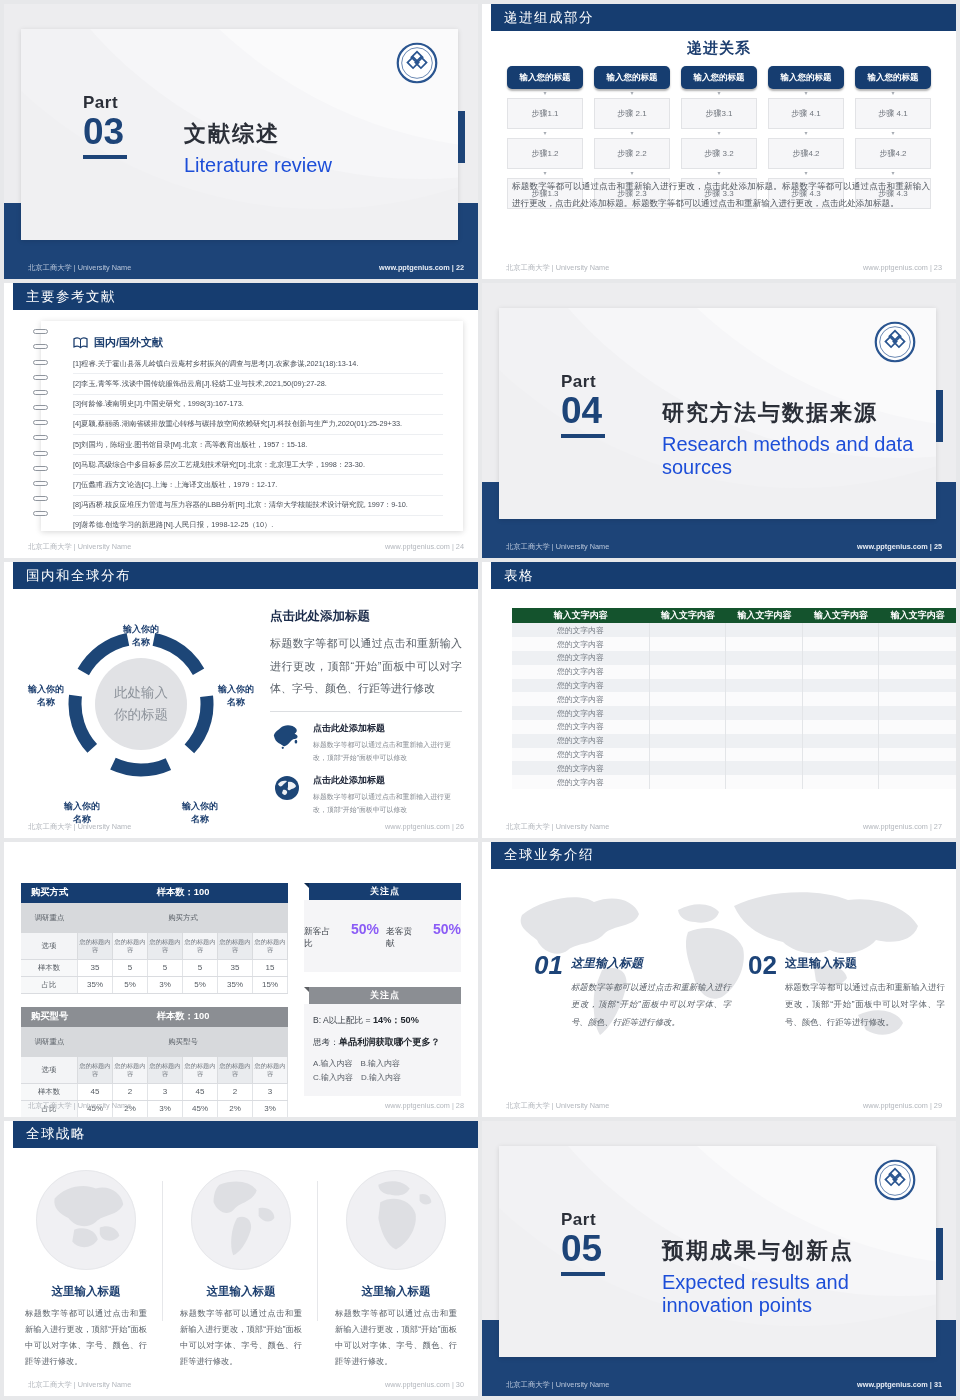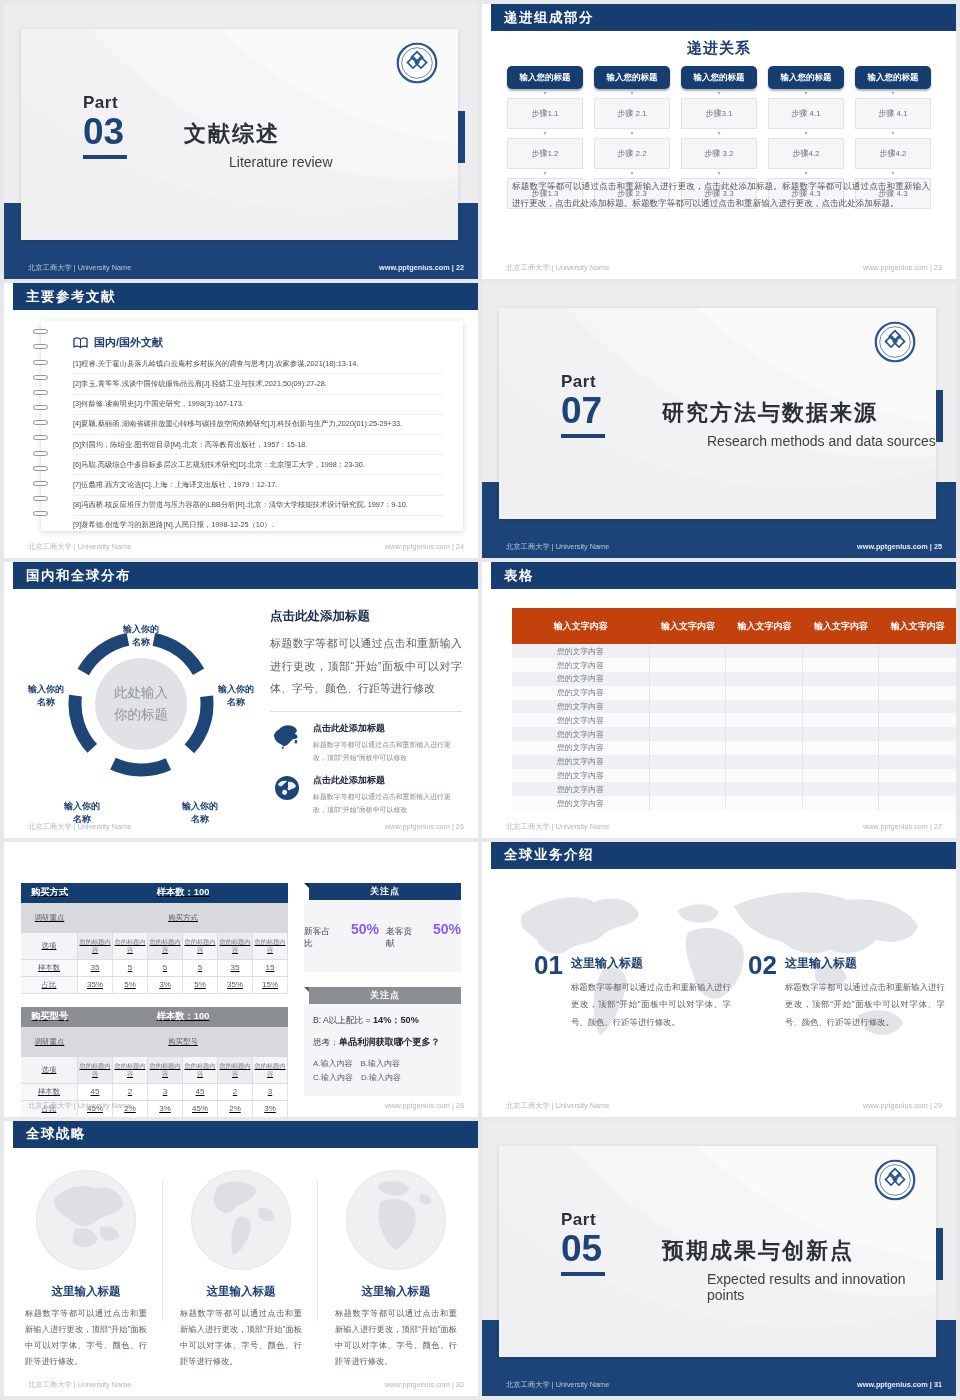--- a/index.html
+++ b/index.html
@@ -3,39 +3,39 @@
 <meta charset="utf-8">
 <style>
 *{margin:0;padding:0;box-sizing:border-box;}
 html,body{width:960px;height:1400px;}
 body{background:#e7e8ea;font-family:"Liberation Sans","DejaVu Sans",sans-serif;}
 .canvas{width:960px;height:1400px;display:grid;grid-template-columns:1fr 1fr;grid-template-rows:repeat(5,1fr);gap:4px;padding:4px;}
 .slide{position:relative;background:#fff;overflow:hidden;}
 
 
 .band{position:absolute;top:0;left:9px;right:0;height:27px;background:#163d70;display:flex;align-items:center;}
-.band h2{color:#fff;font-size:13.5px;font-weight:700;padding-left:13px;letter-spacing:1.5px;}
+.band h2{color:#fff;font-size:13.5px;font-weight:400;padding-left:13px;letter-spacing:1.5px;}
 .foot{position:absolute;bottom:6px;left:24px;right:14px;display:flex;justify-content:space-between;font-size:7.3px;color:#b3b7bd;z-index:5;}
 
 
 .cover{background:#ededef;}
 .cover-band{position:absolute;left:0;right:0;bottom:0;height:76px;background:#1d4478;}
 .card{position:absolute;left:17px;right:20px;top:25px;bottom:39px;background:#f0f0f2;overflow:hidden;box-shadow:0 1px 5px rgba(0,0,0,.12);}
 .arc{position:absolute;border-radius:50%;width:880px;height:880px;}
 .a1{left:-140px;top:-700px;background:#f2f2f4;}
 .a2{left:-40px;top:-730px;background:#f6f6f8;}
 .a3{left:60px;top:-760px;background:#fafafb;}
 .logo{position:absolute;right:20px;top:13px;width:42px;height:42px;z-index:2;}
 .partwrap{position:absolute;left:62px;top:64px;z-index:2;}
 .part-label{font-size:17px;font-weight:800;color:#2b2f38;letter-spacing:.5px;}
 .part-num{font-size:37px;font-weight:800;color:#1d4478;line-height:1.02;}
 .part-bar{width:44px;height:4px;background:#1d4478;margin-top:4px;}
 .titlewrap{position:absolute;left:163px;top:90px;z-index:2;}
 .cover-cn{font-size:22px;font-weight:800;color:#2b2f38;letter-spacing:2px;}
-.cover-en{font-size:14px;color:#404040;margin-top:5px;margin-left:45px;}
+.cover-en{font-size:20px;color:#1d4ed8;margin-top:5px;}
 .side-tab{position:absolute;right:13px;top:107px;width:7px;height:52px;background:#1d4478;}
 .cover-foot .fl{color:#b9c6da;}
 .cover-foot .fr{color:#e8edf5;font-weight:700;}
 
 
 .s23-heading{position:absolute;top:35px;left:0;right:0;text-align:center;font-size:15px;font-weight:800;color:#1e3f70;letter-spacing:1px;}
 .s23-cols{position:absolute;top:62px;left:25px;right:25px;display:grid;grid-template-columns:repeat(5,1fr);gap:11px;}
 .colhead{height:23px;background:#163d70;border-radius:5px;color:#fff;font-size:8.5px;font-weight:700;display:flex;align-items:center;justify-content:center;box-shadow:0 1.5px 2px rgba(0,0,0,.3);}
 .arr{height:9px;line-height:9px;text-align:center;font-size:6px;color:#a6abb2;}
 .step{height:31px;background:#f6f6f8;border:1px solid #e2e3e6;color:#70757d;font-size:8px;display:flex;align-items:center;justify-content:center;}
@@ -60,31 +60,31 @@
 .s26-right h3{font-size:12.5px;font-weight:800;color:#1b2b4a;}
 .s26-right .lead{font-size:11px;color:#5a6169;line-height:2.05;margin-top:7px;text-align:justify;}
 .s26-div{border-top:1px solid #dcdee1;margin:11px 0 10px;}
 .s26-item{display:flex;gap:9px;margin-bottom:9px;align-items:flex-start;}
 .s26-ico{flex:0 0 34px;display:flex;justify-content:center;padding-top:1px;}
 .s26-item h4{font-size:9px;font-weight:800;color:#20283a;margin-bottom:3px;}
 .s26-item p{font-size:6.9px;color:#878c93;line-height:1.95;}
 
 
 .s27-table{position:absolute;left:30px;right:0;top:46px;}
-.s27-h{display:grid;grid-template-columns:31% 17.25% 17.25% 17.25% 17.25%;background:#c2410c;height:36px;}
+.s27-h{display:grid;grid-template-columns:31% 17.25% 17.25% 17.25% 17.25%;background:#14532d;height:15px;}
 .s27-h div{color:#fff;font-size:9px;font-weight:800;display:flex;align-items:center;justify-content:center;}
 .s27-r{display:grid;grid-template-columns:31% 17.25% 17.25% 17.25% 17.25%;height:13.8px;background:#fbfbfc;}
 .s27-body .s27-r:nth-child(odd){background:#eef0f3;}
 .s27-r div{border-right:1px solid #e3e5e8;display:flex;align-items:center;justify-content:center;font-size:7.8px;color:#757b84;}
 .s27-r div:last-child{border-right:none;}
 
 
 .s28-left{position:absolute;left:17px;top:41px;width:267px;}
 .dtable{margin-bottom:13px;border-bottom:1px solid #dadce0;}
-.dt-row{display:grid;grid-template-columns:57px repeat(6,1fr);text-decoration:underline;}
+.dt-row{display:grid;grid-template-columns:57px repeat(6,1fr);}
 .dt-head{height:20px;}
 .dt-head .cell{display:flex;align-items:center;color:#fff;font-weight:800;font-size:9.3px;}
 .blue .dt-head .cell{background:#163d70;}
 .grayh .dt-head .cell{background:#8b8e93;}
 .dt-title{padding-left:10px;}
 .dt-sample{grid-column:2/8;justify-content:center;}
 .dt-r2{height:30px;background:#d7d9dc;}
 .dt-r2 div{display:flex;align-items:center;justify-content:center;font-size:7.4px;color:#555b62;}
 .dt-r2 .v{grid-column:2/8;}
 .dt-opt{height:26px;}
@@ -111,21 +111,21 @@
 .pa-line b{font-size:14px;font-weight:800;color:#8b5cf6;padding-left:8px;}
 .pB .pbody{height:92px;padding:10px 9px 0;}
 .pb1{font-size:8.6px;color:#3d434b;}
 .pb1 b,.pb2 b{font-size:9.2px;color:#22272e;}
 .pb2{margin-top:9px;font-size:8.6px;color:#3d434b;}
 .pb3{margin-top:8px;font-size:8px;color:#565c64;line-height:1.85;}
 
 
 .worldmap{position:absolute;left:0;top:28px;width:474px;height:238px;}
 .s29-item{position:absolute;top:110px;display:flex;gap:8px;z-index:2;}
-.i1{left:52px;}.i2{left:266px;}
+.i1{left:52px;font-style:italic;}.i2{left:266px;}
 .s29-num{font-size:26px;font-weight:800;color:#1d4478;line-height:1;}
 .s29-body{width:160px;padding-top:3px;}
 .s29-body h4{font-size:12px;font-weight:800;color:#1d3f6f;margin-bottom:7px;}
 .s29-body p{font-size:8.4px;color:#5a6169;line-height:2.1;text-align:justify;}
 
 
 .s30-col{position:absolute;top:48px;width:122px;text-align:center;}
 .c1{left:21px;}.c2{left:176px;}.c3{left:331px;}
 .globe{width:102px;height:102px;margin:0 auto;display:block;}
 .s30-col h4{margin-top:13px;font-size:11.5px;font-weight:800;color:#1d3f6f;}
@@ -282,21 +282,21 @@
         <circle cx="24" cy="24" r="22" fill="#fff" stroke="#2a5590" stroke-width="2.5"></circle>
         <circle cx="24" cy="24" r="17.5" fill="none" stroke="#2a5590" stroke-width="0.8"></circle>
         <g fill="none" stroke="#2a5590" stroke-width="2">
           <rect x="15" y="19" width="9" height="9" transform="rotate(45 19.5 23.5)"></rect>
           <rect x="24" y="19" width="9" height="9" transform="rotate(45 28.5 23.5)"></rect>
           <rect x="19.5" y="13" width="9" height="9" transform="rotate(45 24 17.5)"></rect>
         </g>
       </svg>
       <div class="partwrap">
         <div class="part-label">Part</div>
-        <div class="part-num">07</div>
+        <div class="part-num">04</div>
         <div class="part-bar"></div>
       </div>
       <div class="titlewrap">
         <div class="cover-cn">研究方法与数据来源</div>
         <div class="cover-en">Research methods and data sources</div>
       </div>
     </div>
     <div class="side-tab"></div>
     <footer class="foot cover-foot">
       <span class="fl">北京工商大学 | University Name</span>

